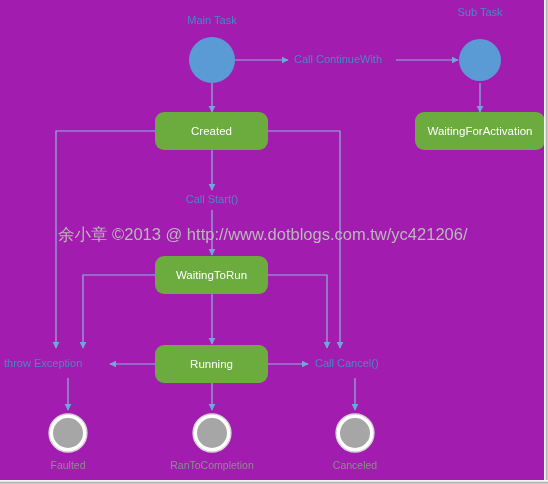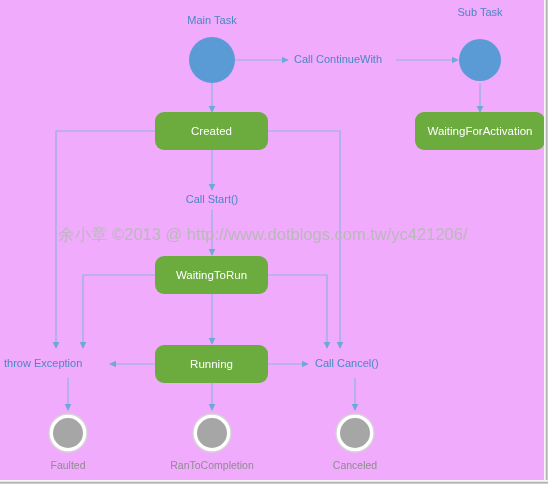--- a/index.html
+++ b/index.html
@@ -4,21 +4,21 @@
 <style>
   html, body {
     margin: 0;
     padding: 0;
     background: #ffffff;
   }
   #canvas {
     position: relative;
     width: 548px;
     height: 484px;
-    background: #f0abfc;
+    background: #a21caf;
     overflow: hidden;
     font-family: "Liberation Sans", sans-serif;
   }
   #diagram-svg {
     position: absolute;
     left: 0;
     top: 0;
     width: 548px;
     height: 484px;
   }

